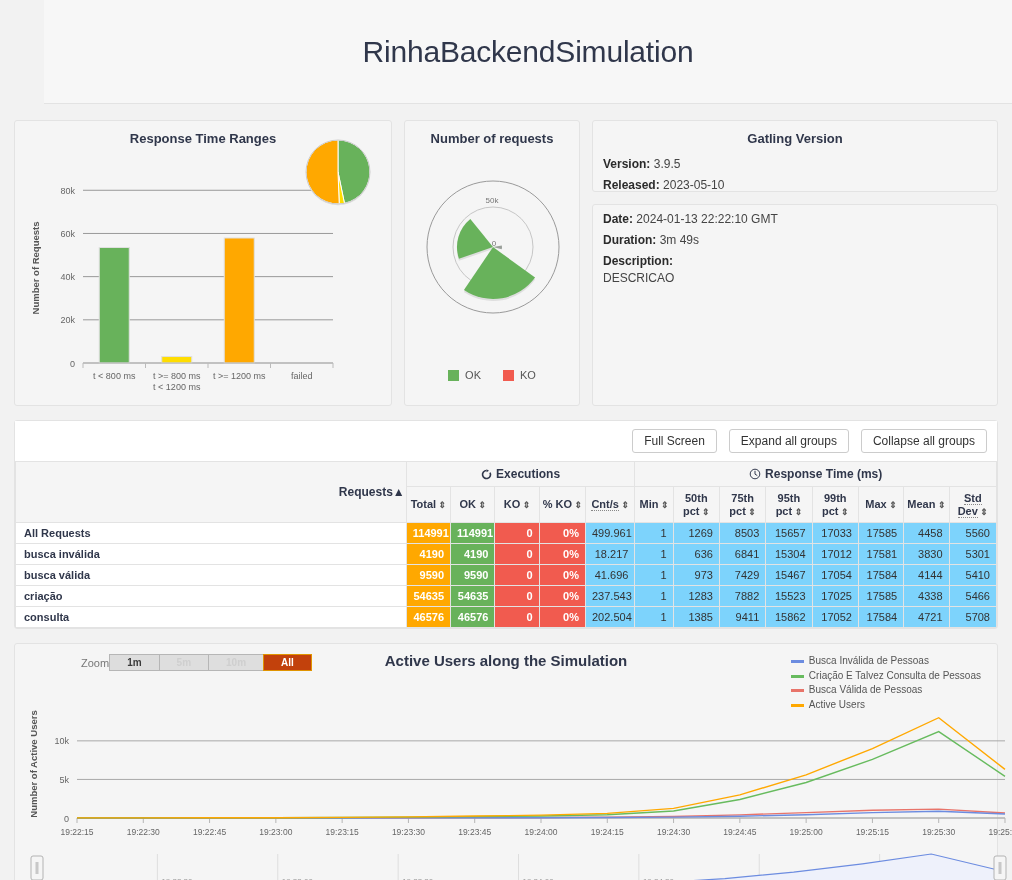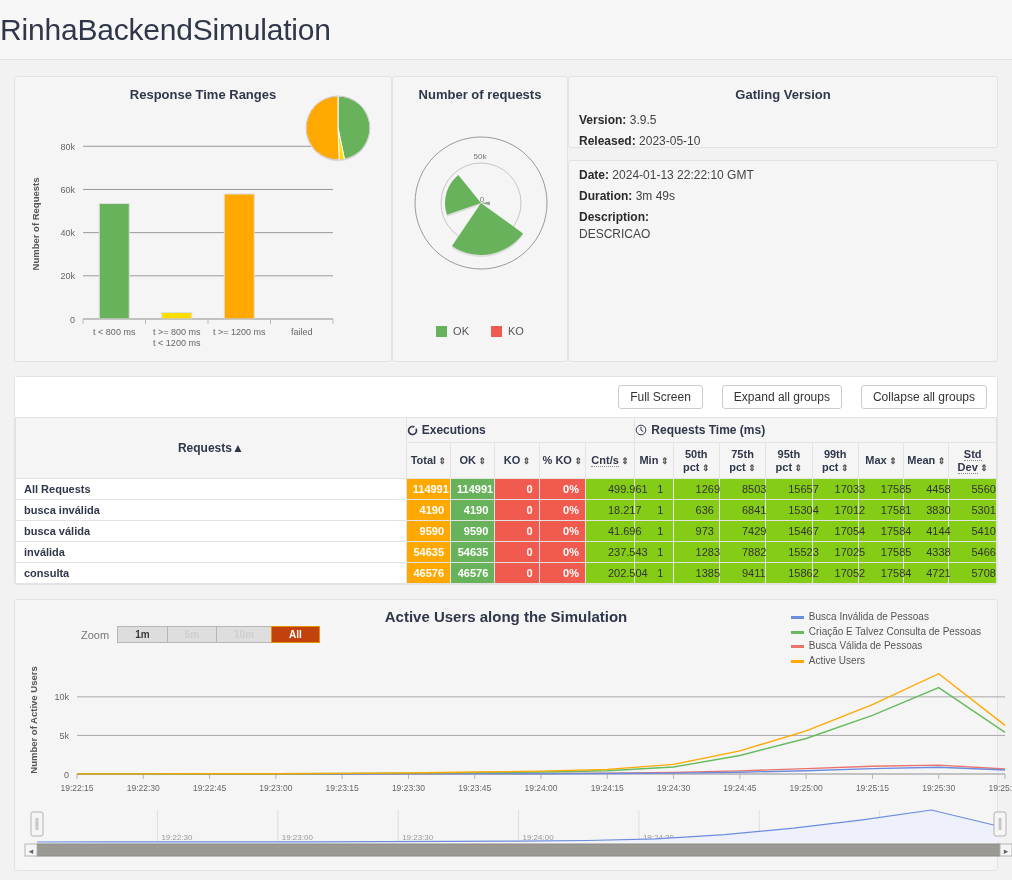--- a/index.html
+++ b/index.html
@@ -6,32 +6,32 @@
   html, body {
     margin: 0; padding: 0;
     width: 1012px; height: 880px;
     background: #f2f2f2;
     font-family: "Liberation Sans", sans-serif;
     font-size: 12px;
     color: #333;
     overflow: hidden;
   }
   .page-header {
-    height: 60px;
+    height: 104px;
     background: #f7f7f7;
     border-bottom: 1px solid #e3e3e3;
-    display: flex; align-items: center; justify-content: flex-start;
+    display: flex; align-items: center; justify-content: center; margin-left: 44px;
   }
   .page-title {
     font-size: 30px; font-weight: 400; color: #30374b;
     letter-spacing: -0.2px;
   }
   .container { padding: 0 14px; }
 
-  .row-top { display: flex; gap: 0; margin-top: 16px; align-items: flex-start; }
+  .row-top { display: flex; gap: 12px; margin-top: 16px; align-items: flex-start; }
   .panel {
     background: #f5f5f5;
     border: 1px solid #e3e3e3;
     border-radius: 3px;
   }
   .panel-title {
     text-align: center; font-weight: bold; font-size: 13px;
     color: #30374b; padding: 10px 4px 4px 4px;
   }
 
@@ -53,44 +53,44 @@
   
   .info-col { flex: 1; display: flex; flex-direction: column; gap: 12px; }
   #ver-panel { height: 72px; }
   #run-panel { height: 202px; }
   .info-line { padding: 0 10px; margin: 7px 0; font-size: 12px; color: #444; }
   .info-line b { color: #2b2b2b; }
   .desc-val { padding: 0 10px; margin-top: -4px; color: #444; }
 
   
   .stats-panel { margin-top: 14px; background:#fff; border:1px solid #e3e3e3; border-radius:3px; }
-  .stats-toolbar { display: flex; justify-content: flex-end; gap: 19px; padding: 8px 10px; background:#fff; }
+  .stats-toolbar { display: flex; justify-content: flex-end; gap: 12px; padding: 8px 10px; background:#fff; }
   .btn {
     background: #fff; border: 1px solid #ccc; border-radius: 3px;
     padding: 4px 11px; font-size: 12px; color: #333; cursor: pointer;
     font-family: "Liberation Sans", sans-serif;
   }
   table.stats { border-collapse: collapse; width: 100%; table-layout: fixed; font-size: 11px; }
   table.stats th, table.stats td { border: 1px solid #e3e3e3; }
-  .grp-head { background: #f5f5f5; color:#30374b; font-weight: bold; font-size: 12px; padding: 5px 0; text-align:left; }
+  .grp-head { background: #f5f5f5; color:#30374b; font-weight: bold; font-size: 12px; padding: 5px 0; text-align:center; }
   .col-head { background: #f5f5f5; color:#30374b; font-weight: bold; text-align: center; padding: 5px 2px; line-height: 1.15; }
   .col-head .srt { font-size: 9px; color:#555; }
   .dotted { border-bottom: 1px dotted #888; }
-  .req-head { background:#f5f5f5; color:#30374b; font-weight:bold; font-size:12px; text-align:center; vertical-align: middle; }
+  .req-head { background:#f5f5f5; color:#30374b; font-weight:bold; font-size:12px; text-align:right; vertical-align: middle; }
   td.reqname { padding: 4px 8px; font-weight: bold; color: #30374b; background:#fff; }
-  td.num { text-align: right; padding: 3px 22px; background:#84cc16; color:#333; }
+  td.num { text-align: right; padding: 3px 6px; background:#7dd3fc; color:#333; }
   td.cell-total { background:#ffa800; color:#fff; text-align:right; padding:3px 6px; font-weight:bold; }
   td.cell-ok { background:#68b25b; color:#fff; text-align:right; padding:3px 6px; font-weight:bold; }
   td.cell-ko { background:#f15b4f; color:#fff; text-align:right; padding:3px 6px; font-weight:bold; }
   .ic { display:inline-block; vertical-align:-2px; margin-right:4px; }
 
   
   .au-panel { margin-top: 14px; background:#f5f5f5; border:1px solid #e3e3e3; border-radius:3px; height: 272px; position:relative; }
   .au-title { text-align:center; font-weight:bold; font-size:15px; color:#30374b; padding-top:8px; }
-  .zoomctl { position:absolute; left:66px; top:26px; display:flex; align-items:center; gap:8px; }
+  .zoomctl { position:absolute; left:66px; top:10px; display:flex; align-items:center; gap:0; }
   .zoomctl .lbl { color:#777; font-size:11px; }
   .zbtns { display:flex; }
   .zbtn {
     border:1px solid #b6b6b6; background:#ddd; color:#3a3a3a;
     font-size:10px; font-weight:bold; padding:2px 17px; cursor:pointer; margin-left:-1px;
     font-family:"Liberation Sans", sans-serif;
   }
   .zbtn:first-child { margin-left:0; }
   .zbtn.dim { color:#cfcfcf; background:#dedede; }
   .zbtn.active { background:#c2410c; color:#fff; border-color:#e09400; }
@@ -235,21 +235,21 @@
           <th class="grp-head" colspan="5">
             <svg class="ic" width="11" height="11" viewBox="0 0 16 16">
               <path d="M8 2.2a5.8 5.8 0 1 0 5.1 3.0" fill="none" stroke="#30374b" stroke-width="2.4"></path>
               <path d="M8.1 0.2 L11.6 2.4 L8.1 4.6 Z" fill="#30374b"></path>
             </svg><span>Executions</span>
           </th>
           <th class="grp-head" colspan="8">
             <svg class="ic" width="12" height="12" viewBox="0 0 16 16">
               <circle cx="8" cy="8" r="6.4" fill="none" stroke="#30374b" stroke-width="1.3"></circle>
               <path d="M8 4.3 V8.2 L10.6 9.8" fill="none" stroke="#30374b" stroke-width="1.3" stroke-linecap="round"></path>
-            </svg><span>Requests Time (ms)</span>
+            </svg><span>Response Time (ms)</span>
           </th>
         </tr>
         <tr id="colhead-row">
             <th class="col-head"><span>Total</span><span class="srt"> ⇕</span></th>
             <th class="col-head"><span>OK</span><span class="srt"> ⇕</span></th>
             <th class="col-head"><span>KO</span><span class="srt"> ⇕</span></th>
             <th class="col-head"><span>% KO</span><span class="srt"> ⇕</span></th>
             <th class="col-head"><span><span class="dotted">Cnt/s</span></span><span class="srt"> ⇕</span></th>
             <th class="col-head"><span>Min</span><span class="srt"> ⇕</span></th>
             <th class="col-head"><span>50th<br>pct</span><span class="srt"> ⇕</span></th>
@@ -304,21 +304,21 @@
             <td class="num">1</td>
             <td class="num">973</td>
             <td class="num">7429</td>
             <td class="num">15467</td>
             <td class="num">17054</td>
             <td class="num">17584</td>
             <td class="num">4144</td>
             <td class="num">5410</td>
           </tr>
           <tr>
-            <td class="reqname">inválida</td>
+            <td class="reqname">criação</td>
             <td class="cell-total">54635</td>
             <td class="cell-ok">54635</td>
             <td class="cell-ko">0</td>
             <td class="cell-ko">0%</td>
             <td class="num">237.543</td>
             <td class="num">1</td>
             <td class="num">1283</td>
             <td class="num">7882</td>
             <td class="num">15523</td>
             <td class="num">17025</td>

